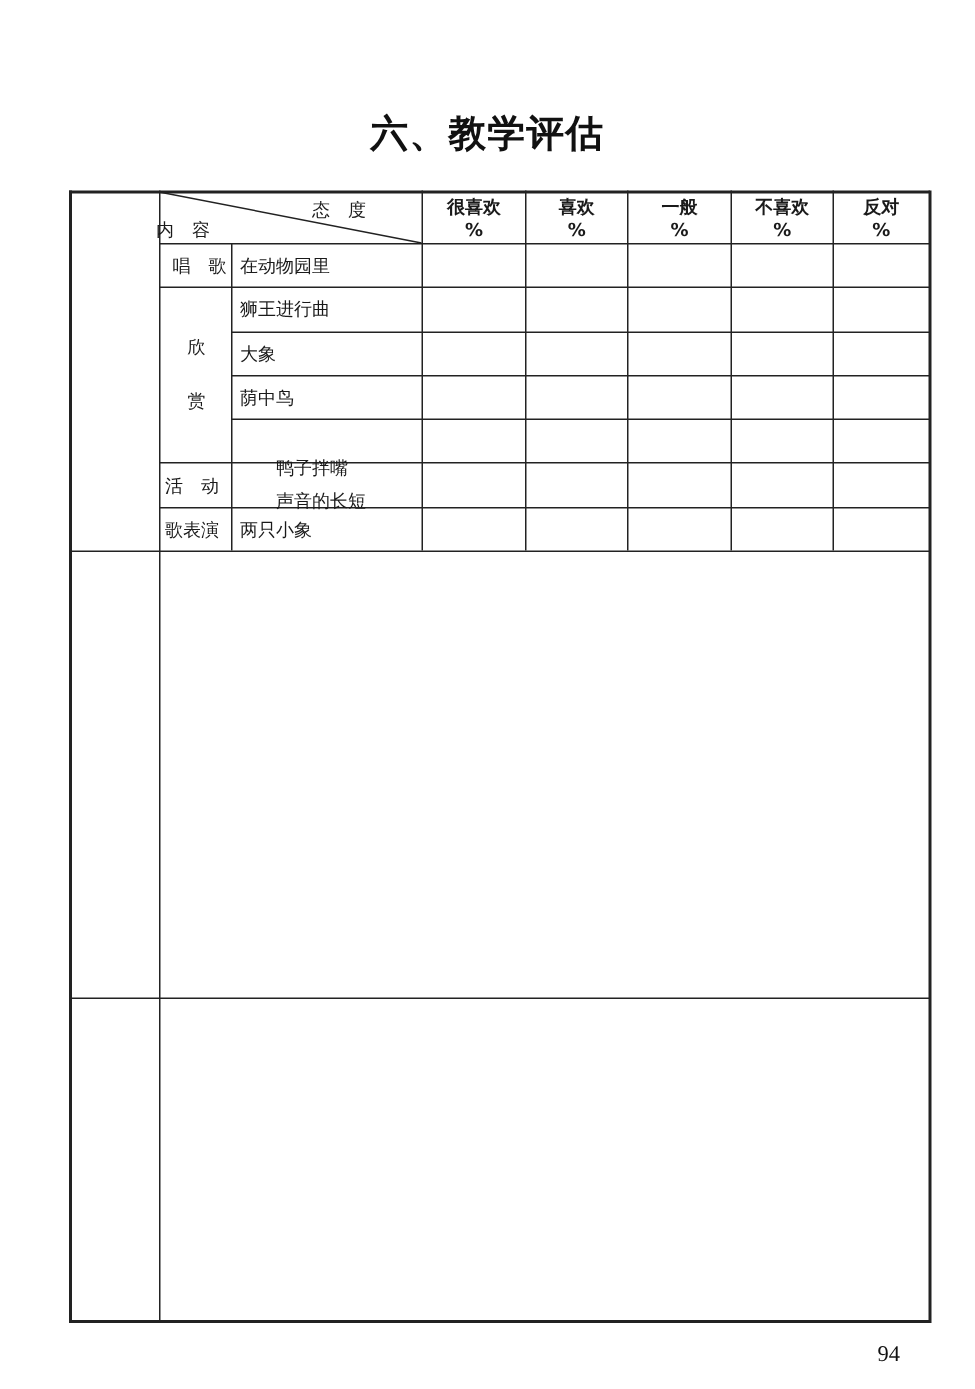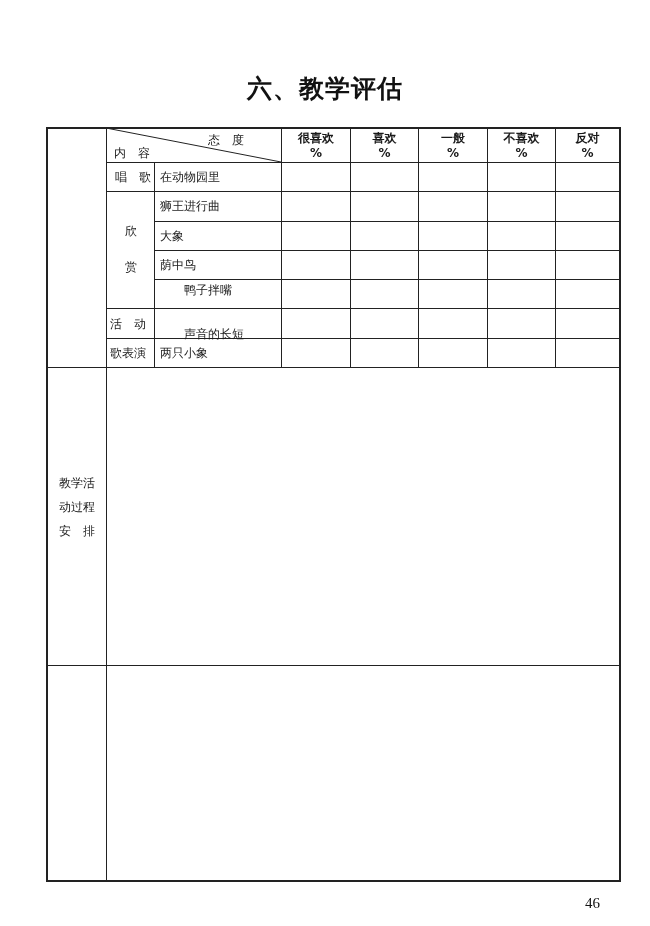--- a/index.html
+++ b/index.html
@@ -53,21 +53,21 @@
   <div class="ln h" style="left:108px;top:152px;width:466px;"></div>
   <div class="ln h" style="left:60px;top:181px;width:514px;"></div>
   <div class="ln h" style="left:60px;top:211px;width:514px;"></div>
   <div class="ln h" style="left:0;top:240px;width:574px;"></div>
   <div class="ln h" style="left:0;top:538px;width:574px;"></div>
 
   <svg style="position:absolute;left:60px;top:0;" width="176" height="36">
     <line x1="0" y1="1" x2="175" y2="35" stroke="#222" stroke-width="1"></line>
   </svg>
   <div class="cell-text" style="left:162px;top:7px;">态　度</div>
-  <div class="cell-text" style="left:68px;top:20px;">内　容</div>
+  <div class="cell-text" style="left:58px;top:20px;">内　容</div>
 
   <div class="hdr" style="left:236px;top:4px;width:68px;">
     <div>很喜欢</div>
     <div>%</div>
   </div>
   <div class="hdr" style="left:305px;top:4px;width:67px;">
     <div>喜欢</div>
     <div>%</div>
   </div>
   <div class="hdr" style="left:373px;top:4px;width:68px;">
@@ -89,29 +89,24 @@
     <div>欣</div>
     <div>赏</div>
   </div>
   <div class="cell-text" style="left:64px;top:191px;">活　动</div>
   <div class="cell-text" style="left:64px;top:220px;">歌表演</div>
 
   <div class="cell-text" style="left:114px;top:44px;">在动物园里</div>
   <div class="cell-text" style="left:114px;top:73px;">狮王进行曲</div>
   <div class="cell-text" style="left:114px;top:103px;">大象</div>
   <div class="cell-text" style="left:114px;top:132px;">荫中鸟</div>
-  <div class="cell-text" style="left:114px;top:157px;padding-left:24px;">鸭子拌嘴</div>
+  <div class="cell-text" style="left:114px;top:179px;padding-left:24px;">鸭子拌嘴</div>
   <div class="cell-text" style="left:114px;top:201px;margin-left:24px;">声音的长短</div>
   <div class="cell-text" style="left:114px;top:220px;">两只小象</div>
 
   <div class="field" style="left:236px;top:36px;width:337px;height:204px;"></div>
 
-  <div class="side" style="left:2px;top:344px;width:58px;">
-    <div>教学活</div>
-    <div>动过程</div>
-    <div>安　排</div>
-  </div>
   <div class="field" style="left:62px;top:242px;width:510px;height:295px;"></div>
 
   <div class="field" style="left:62px;top:540px;width:510px;height:212px;"></div>
 </div>
 
-<div class="page-num">46</div>
+<div class="page-num">94</div>
 
 </body></html>

